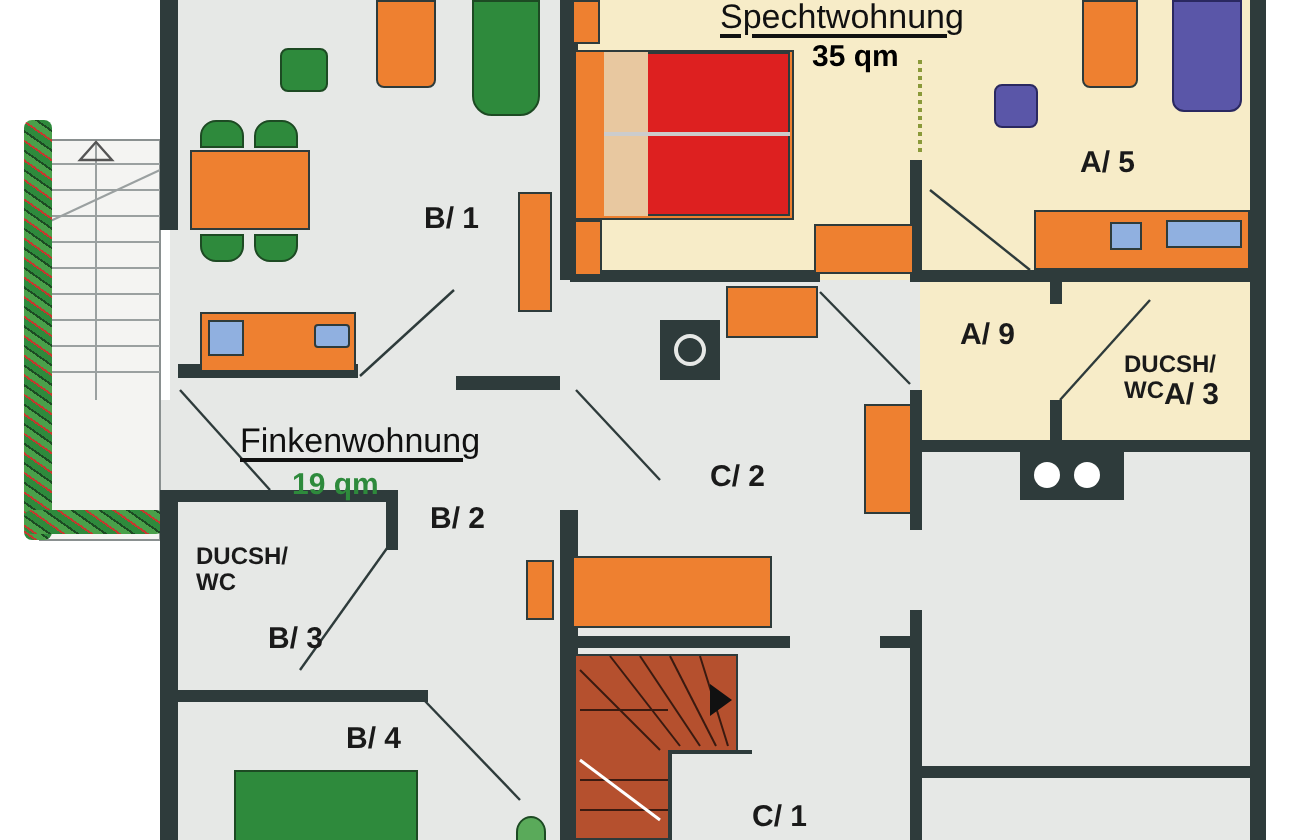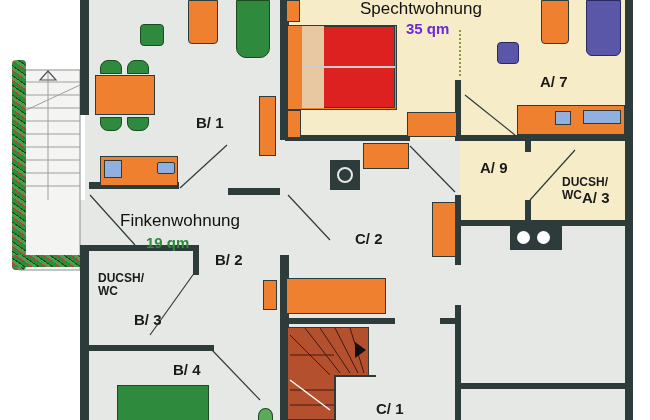--- a/index.html
+++ b/index.html
@@ -6,21 +6,21 @@
   body{width:650px;height:420px;overflow:hidden;background:#ffffff;position:relative;font-family:"Liberation Sans",sans-serif;}
   .abs{position:absolute;}
   .wall{position:absolute;background:#2e3b3b;}
   .floor-grey{position:absolute;background:#e6e8e6;}
   .floor-cream{position:absolute;background:#f7ecc8;}
   .orange{position:absolute;background:#ee8030;border:1.5px solid #2e3b3b;box-sizing:border-box;}
   .green{position:absolute;background:#2e8a3c;border:1.5px solid #1d4a23;box-sizing:border-box;}
   .blue{position:absolute;background:#5a56a8;border:1.5px solid #2a2860;box-sizing:border-box;}
   .label{position:absolute;font-weight:bold;color:#1a1a1a;font-size:15px;line-height:1;white-space:nowrap;}
   .label-sm{position:absolute;font-weight:bold;color:#1a1a1a;font-size:12px;line-height:1.05;}
-  .title{position:absolute;font-size:17px;color:#111;text-decoration-thickness:2px;text-underline-offset:3px;line-height:1;white-space:nowrap;}
+  .title{position:absolute;font-size:17px;color:#111;text-decoration:underline;text-decoration-thickness:2px;text-underline-offset:3px;line-height:1;white-space:nowrap;}
   .area{position:absolute;font-weight:bold;font-size:15px;line-height:1;white-space:nowrap;}
   svg{position:absolute;left:0;top:0;}
 </style>
 </head>
 <body>
 
 <div class="floor-grey" style="left:85px;top:0;width:200px;height:420px;"></div>
 <div class="floor-grey" style="left:25px;top:200px;width:60px;height:65px;"></div>
 <div class="floor-cream" style="left:285px;top:0;width:345px;height:140px;"></div>
 <div class="floor-cream" style="left:460px;top:140px;width:170px;height:80px;"></div>
@@ -137,27 +137,27 @@
     <line x1="350" y1="328" x2="364" y2="373"></line>
       <line x1="290" y1="355" x2="334" y2="355"></line>
     <line x1="290" y1="390" x2="334" y2="390"></line>
       <line x1="290" y1="405" x2="334" y2="405"></line>
   </g>
   <line x1="290" y1="380" x2="330" y2="410" stroke="#ffffff" stroke-width="1.5"></line>
   <polygon points="355,342 366,350 355,358" fill="#111"></polygon>
 </svg>
 
 <div class="title" style="left:360px;top:0px;">Spechtwohnung</div>
-<div class="area" style="left:406px;top:21px;color:#6d28d9;">35 qm</div>
+<div class="area" style="left:406px;top:21px;color:#000000;">35 qm</div>
 <div class="title" style="left:120px;top:212px;">Finkenwohnung</div>
 <div class="area" style="left:146px;top:235px;color:#2e8a3c;">19 qm</div>
 
-<div class="label" style="left:540px;top:74px;">A/ 7</div>
+<div class="label" style="left:540px;top:74px;">A/ 5</div>
 <div class="label" style="left:480px;top:160px;">A/ 9</div>
 <div class="label" style="left:582px;top:149px;margin-top:41px;">A/ 3</div>
 <div class="label-sm" style="left:562px;top:176px;width:50px;">DUCSH/ WC</div>
-<div class="label" style="left:196px;top:102px;margin-top:13px;">B/ 1</div>
+<div class="label" style="left:212px;top:102px;">B/ 1</div>
 <div class="label" style="left:215px;top:252px;">B/ 2</div>
 <div class="label-sm" style="left:98px;top:272px;width:50px;">DUCSH/ WC</div>
 <div class="label" style="left:102px;top:312px;margin-left:32px;">B/ 3</div>
 <div class="label" style="left:173px;top:362px;">B/ 4</div>
 <div class="label" style="left:355px;top:231px;">C/ 2</div>
 <div class="label" style="left:376px;top:401px;">C/ 1</div>
 
 </body></html>

